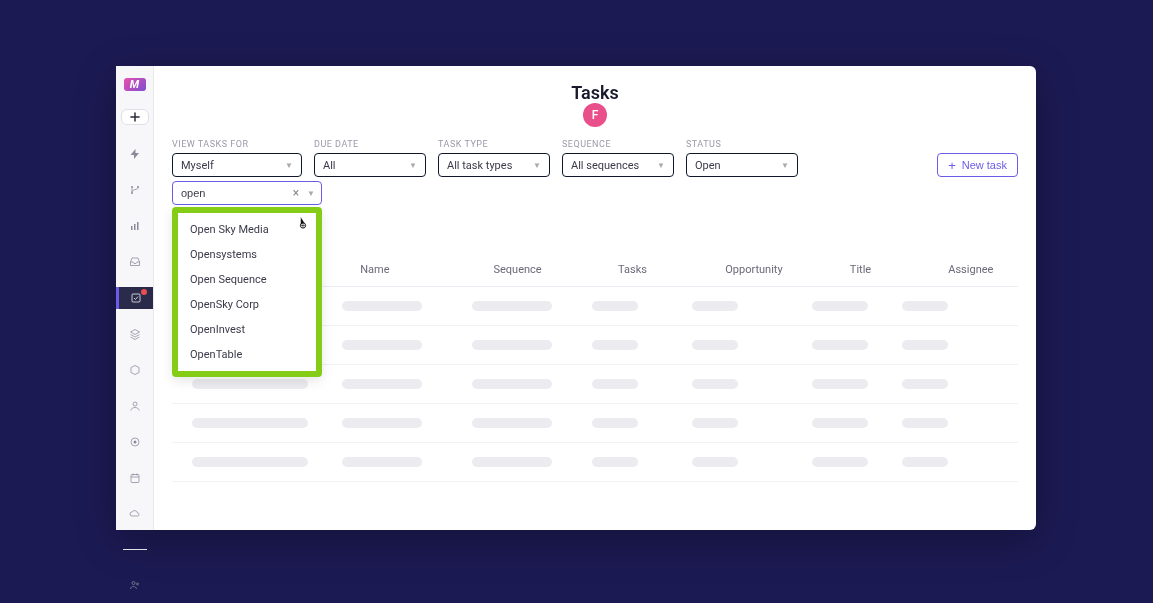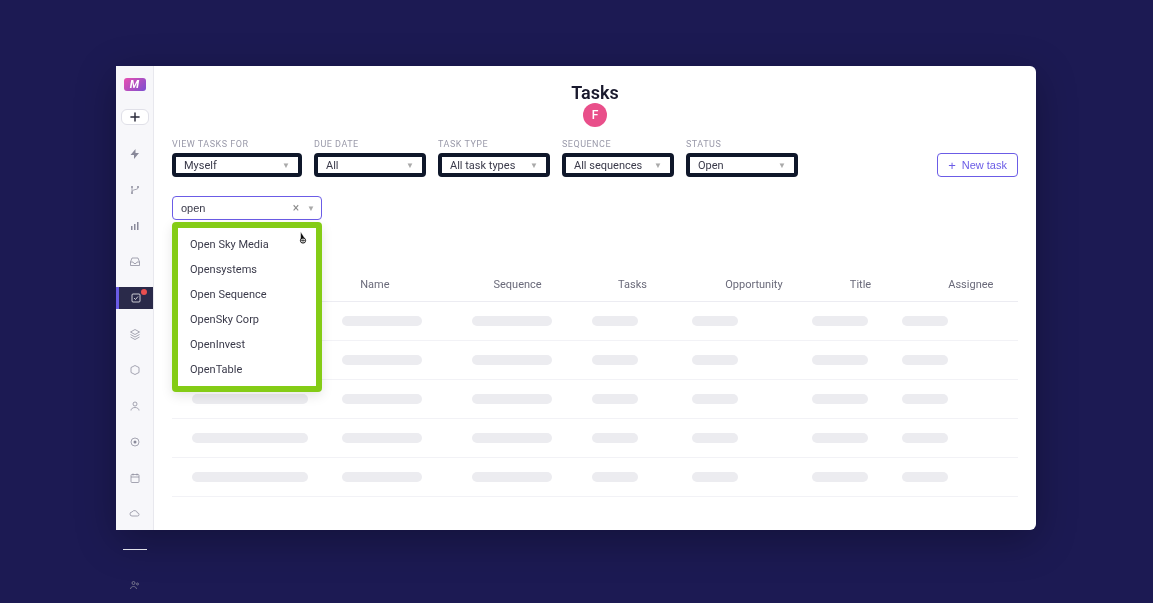--- a/index.html
+++ b/index.html
@@ -110,32 +110,32 @@
   display: flex;
   align-items: center;
   justify-content: center;
   font-size: 12px;
   font-weight: 500;
 }
 .filters-row1 {
   display: flex;
   gap: 12px;
   align-items: flex-end;
-  margin-bottom: 19px;
+  margin-bottom: 4px;
 }
 .filter-group { display: flex; flex-direction: column; gap: 4px; }
 .filter-label {
   font-size: 9px;
   letter-spacing: 0.5px;
   color: #9a9aaa;
   text-transform: uppercase;
 }
 .select {
   height: 24px;
-  border: 4px solid #0f172a;
+  border: 1px solid #0f172a;
   border-radius: 4px;
   background: #fff;
   padding: 0 8px;
   font-size: 11px;
   color: #3a3a4a;
   display: flex;
   align-items: center;
   justify-content: space-between;
   cursor: pointer;
   gap: 8px;

